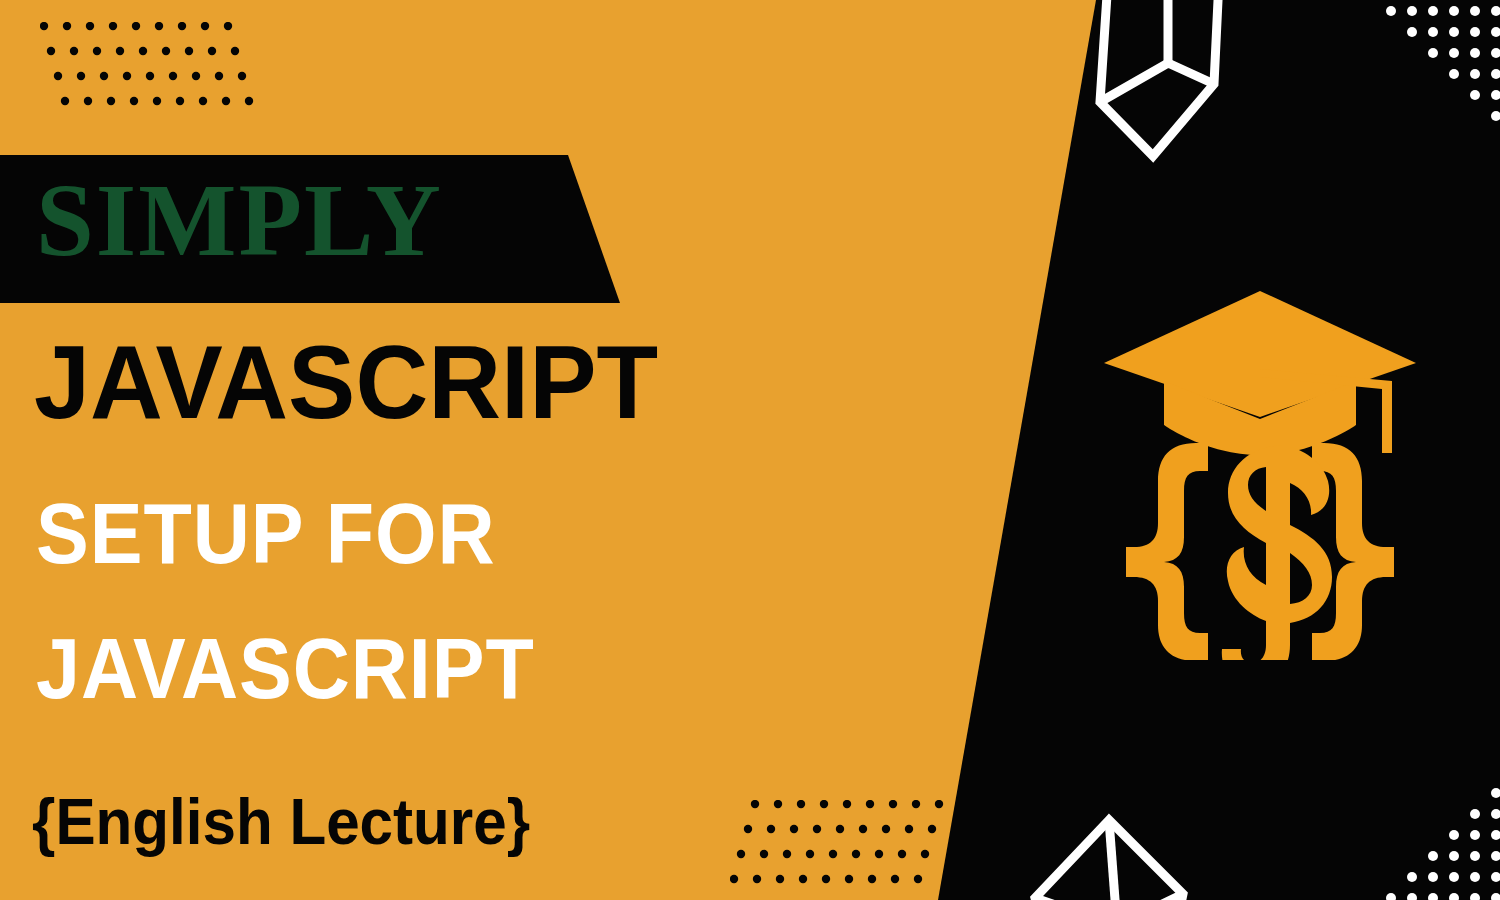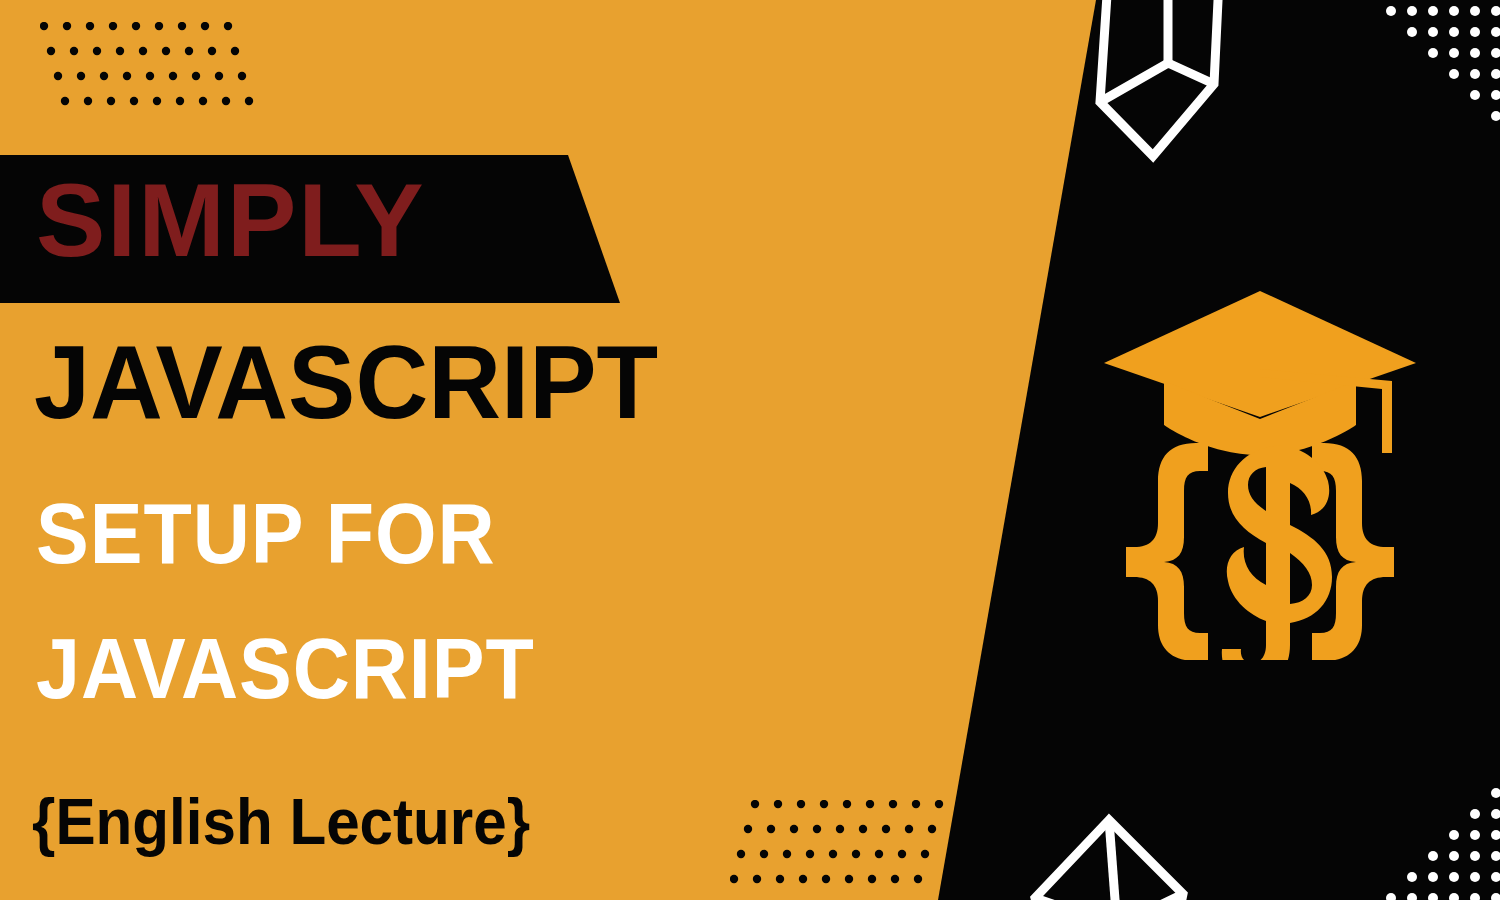--- a/index.html
+++ b/index.html
@@ -76,24 +76,25 @@
     background: #050505;
     clip-path: polygon(0px 0px, 568px 0px, 620px 148px, 0px 148px);
   }
   .simply-text {
     position: absolute;
     left: 36px;
     top: 168px;
     font-size: 104px;
     line-height: 1;
     font-weight: 700;
-    color: #7f1d1d;
+    color: #14532d;
     letter-spacing: 2px;
     white-space: nowrap;
     font-stretch: condensed;
+    font-family: Liberation Serif, serif;
   }
 
   
   .javascript-text {
     position: absolute;
     left: 34px;
     top: 330px;
     font-size: 104px;
     line-height: 1;
     font-weight: 700;

